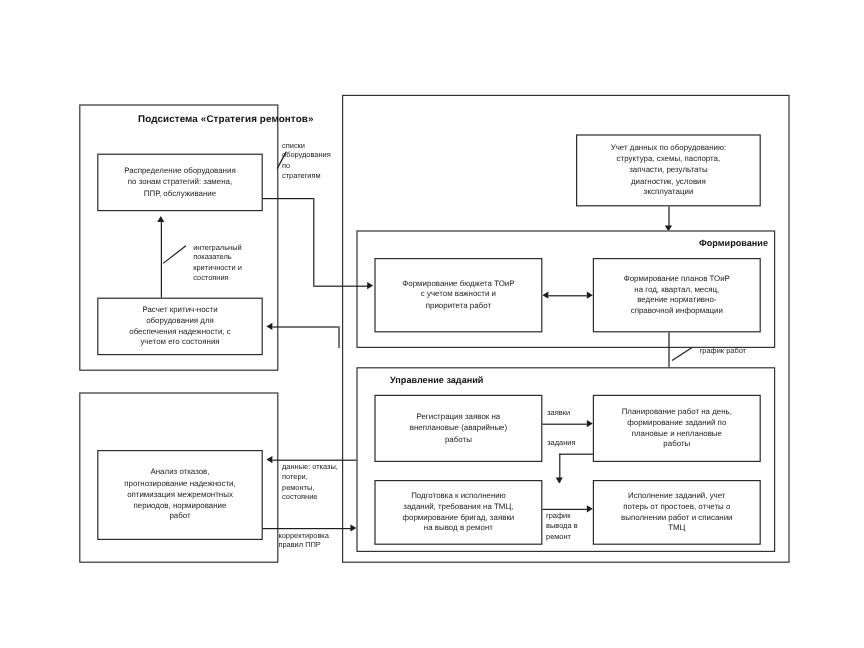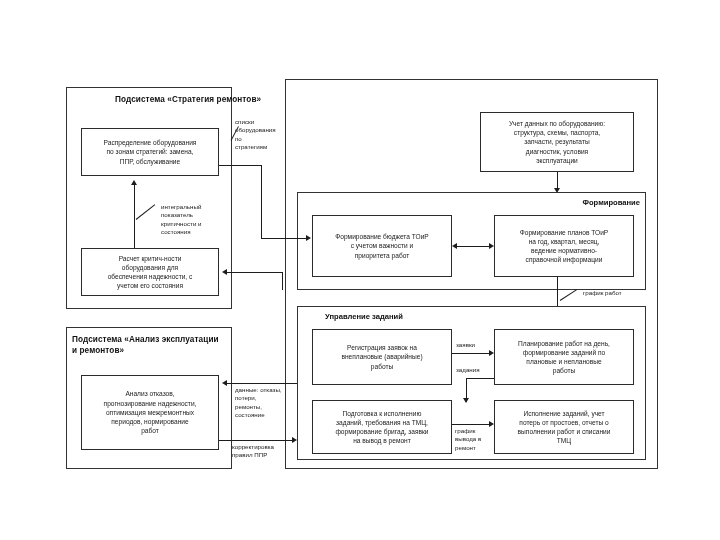--- a/index.html
+++ b/index.html
@@ -60,22 +60,20 @@
 
   <div class="ln lnv" style="left:134px;top:185px;height:63px;"></div>
   <div class="arw arw-u" style="left:130.8px;top:180px;"></div>
   <div class="tick" style="left:136px;top:219px;width:24px;transform:rotate(-38deg);"></div>
   <div class="elabel" style="left:161px;top:203px;width:62px;">интегральный
 показатель
 критичности и
 состояния</div>
 
   <div class="panel" style="left:66px;top:327px;width:166px;height:142px;"></div>
-  <div class="panel-title" style="left:72px;top:334px;width:155px;text-align:left;">Подсистема «Анализ эксплуатации
-и ремонтов»</div>
 
   <div class="box" style="left:81px;top:375px;width:138px;height:75px;">
     <span>Анализ отказов,
 прогнозирование надежности,
 оптимизация межремонтных
 периодов, нормирование
 работ</span>
   </div>
 
   <div class="panel" style="left:285px;top:79px;width:373px;height:390px;"></div>

